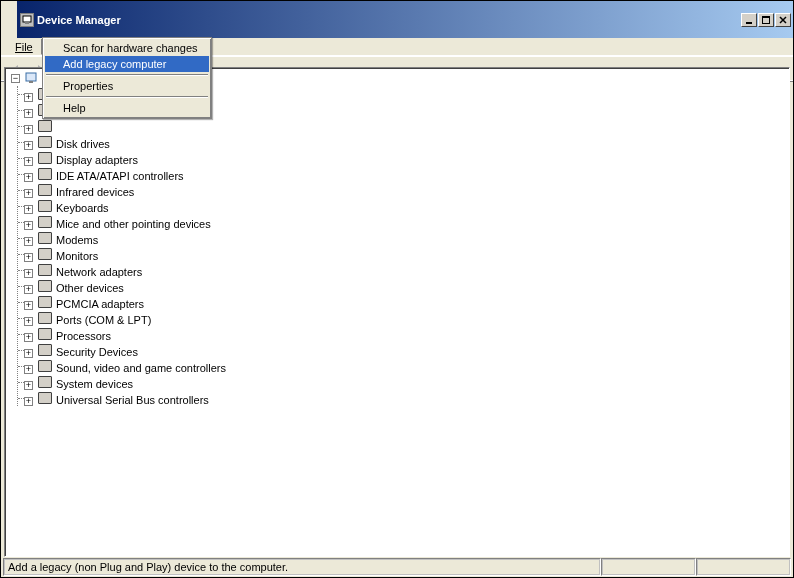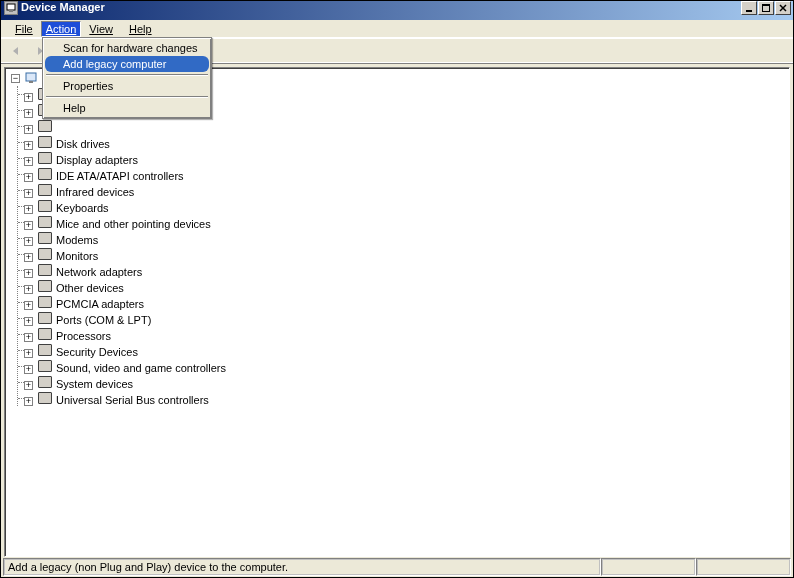--- a/index.html
+++ b/index.html
@@ -1,19 +1,19 @@
 <!DOCTYPE html>
 <html><head>
 <meta charset="utf-8">
 <style>
   * { box-sizing: border-box; margin: 0; padding: 0; font-family: Tahoma, sans-serif; font-size: 11px; }
   body { background: #ece9d8; width: 794px; height: 578px; overflow: hidden; border: 1px solid #000; position: relative; }
 
   
-  .titlebar { height: 19px; background: linear-gradient(to right, #08246b, #a6caf0); display: flex; color: #fff; font-weight: bold; font-size: 11px; padding-left: 3px; }
+  .titlebar { height: 37px; background: linear-gradient(to right, #08246b, #a6caf0); display: flex; align-items: center; color: #fff; font-weight: bold; font-size: 11px; padding-left: 3px; margin-left: 16px; }
   .titlebar .ticon { width: 14px; height: 14px; margin-right: 3px; background: #c0c0c0; border: 1px solid #808080; display:flex; align-items:center; justify-content:center; }
   .titlebar .ticon svg { display:block; }
   .titlebar .spacer { flex: 1; }
   .titlebar .winbtns { display: flex; gap: 1px; padding-right: 2px; }
   .titlebar .wbtn { width: 16px; height: 14px; background: #d4d0c8; border: 1px solid #fff; border-right-color: #404040; border-bottom-color: #404040; display: flex; align-items: center; justify-content: center; font-family: Arial; font-size: 10px; font-weight: bold; color: #000; cursor: default; }
 
   
   .menubar { height: 18px; background: #ece9d8; display: flex; align-items: center; padding-left: 6px; border-bottom: 1px solid #fff; }
   .menubar .mitem { padding: 2px 8px; cursor: default; text-decoration: underline; }
   .menubar .mitem.open { background: #1d4ed8; color: #fff; border: 1px solid #808080; border-right-color:#fff; border-bottom-color:#fff; padding: 1px 4px; }
@@ -36,21 +36,21 @@
   .children { margin-left: 6px; border-left: 1px dotted #808080; padding-left: 6px; }
   .child { display:flex; align-items:flex-end; height:16px; position: relative; }
   .child::before { content:""; position:absolute; left:-6px; top:8px; width:6px; border-top:1px dotted #808080; }
   .child .expander { margin-left: 0; }
 
   
   .devicon { width:14px; height:12px; background:#d4d0c8; border:1px solid #404040; border-radius:1px; position:relative; }
 
   
   .dropdown { position: absolute; left: 41px; top: 36px; width: 170px; background: #ece9d8; border: 1px solid #808080; box-shadow: 1px 1px 1px rgba(0,0,0,0.3), inset 1px 1px 0 #fff, inset -1px -1px 0 #808080; padding: 2px; z-index: 10; }
-  .dropdown .ditem { padding: 2px 18px; cursor: default; white-space: nowrap; border-radius: 6px; }
+  .dropdown .ditem { padding: 2px 18px; cursor: default; white-space: nowrap; }
   .dropdown .ditem.hi { background: #316ac5; color: #fff; }
   .dropdown hr { border: none; border-top: 1px solid #808080; border-bottom: 1px solid #fff; margin: 2px 1px; }
 
   
   .statusbar { position: absolute; left: 2px; right: 2px; bottom: 1px; height: 18px; display: flex; margin-top: 40px; }
   .statusbar .panel { border: 1px solid #808080; border-right-color:#fff; border-bottom-color:#fff; box-shadow: inset 1px 1px 0 #c0c0c0, inset -1px -1px 0 #c0c0c0; padding: 1px 4px; display:flex; align-items:center; }
   .statusbar .panel.main { flex:1; }
   .statusbar .panel.side { width: 95px; }
 </style>
 </head>

